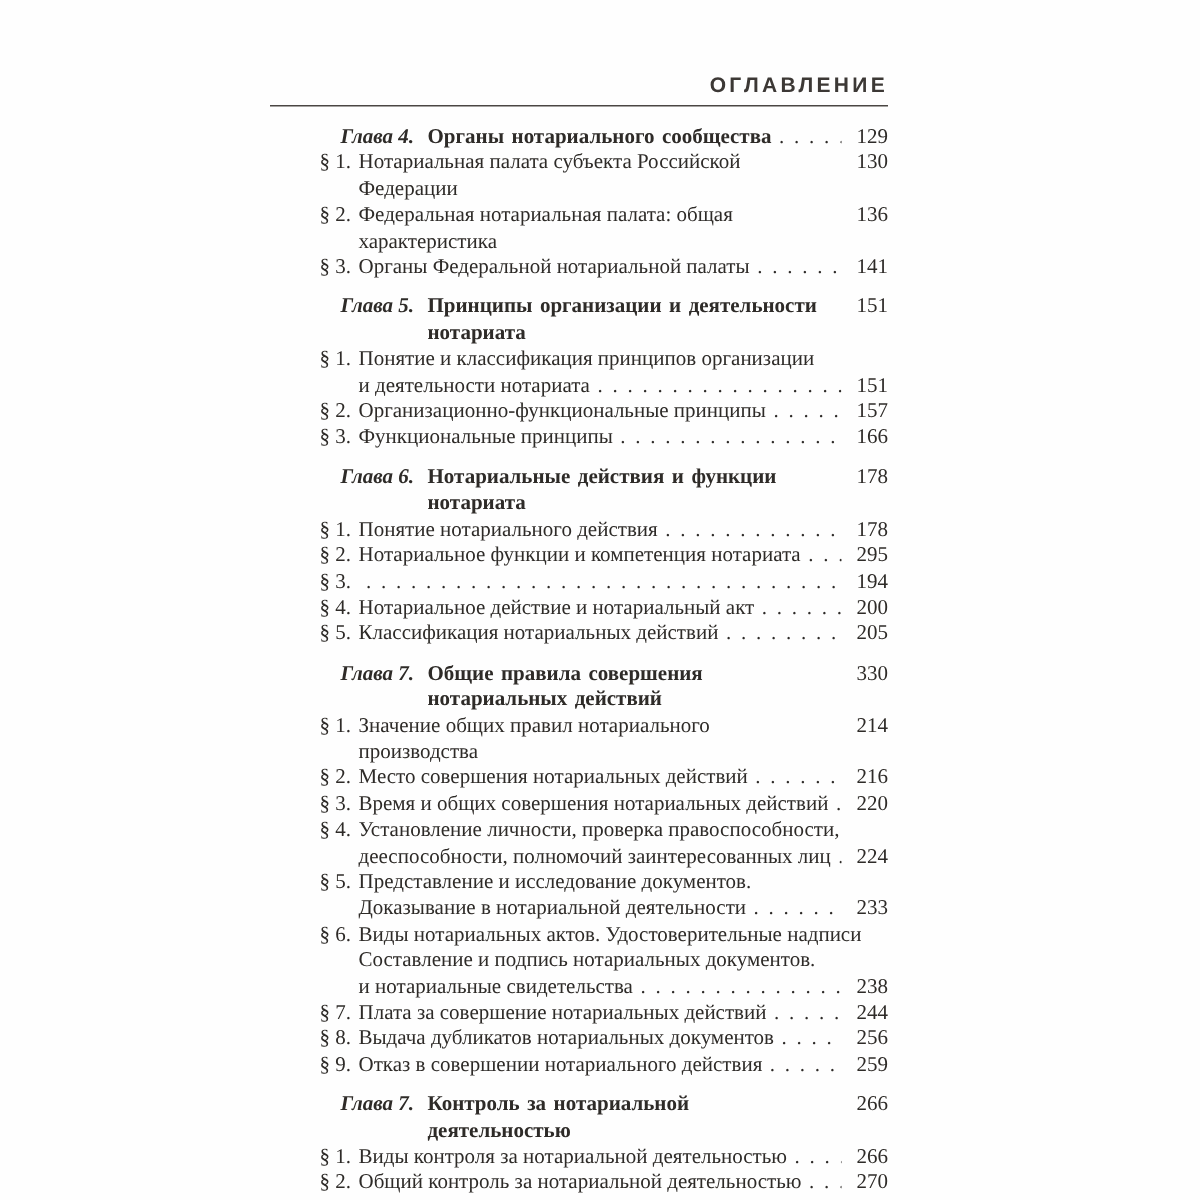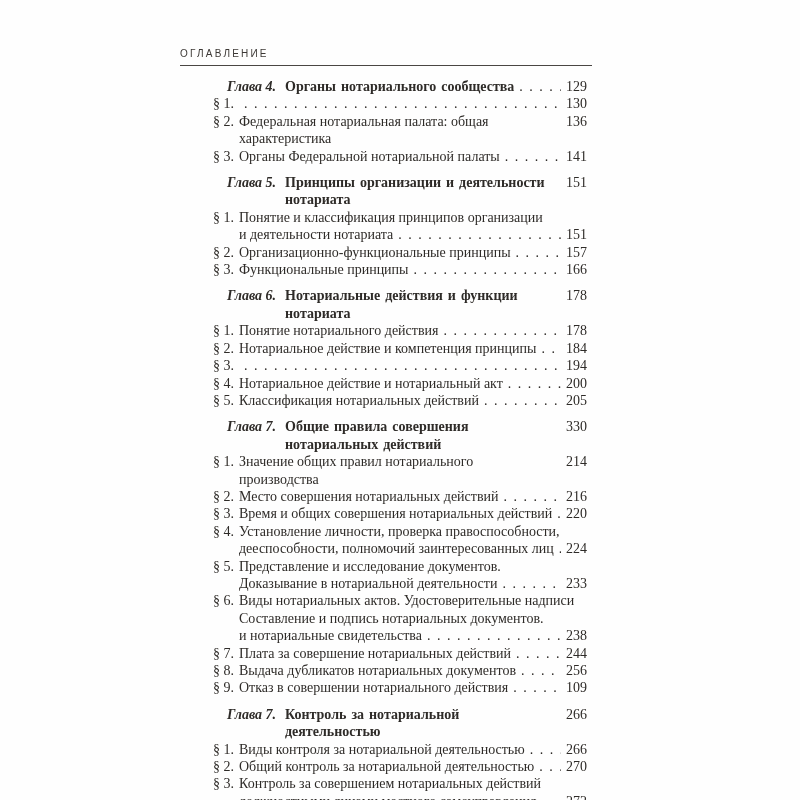--- a/index.html
+++ b/index.html
@@ -20,26 +20,27 @@
     color: #2e2b28;
   }
   .toc {
     position: absolute;
     left: 180px;
     top: 48px;
     width: 412px;
   }
   .toc-header {
     font-family: "Liberation Sans", "DejaVu Sans", sans-serif;
-    font-size: 10px;
+    font-size: 14px;
     letter-spacing: 2.2px;
-    text-align: left;
+    text-align: right;
     color: #3c3835;
     padding-bottom: 6px;
     border-bottom: 1.5px solid #4a4643;
+    font-weight: bold;
   }
   .entries {
     margin-top: 12px;
     font-size: 14px;
     line-height: 17.4px;
   }
   .entry { display: flex; }
   .entry.chapter { margin-top: 9px; }
   .entry.chapter:first-child { margin-top: 0; }
   .entry .label { flex: none; }
@@ -68,21 +69,21 @@
     margin: 0 5px 0 5px;
     color: #2e2b28;
   }
   .leader::after {
     content: ". . . . . . . . . . . . . . . . . . . . . . . . . . . . . . . . . . . . . . . . . . . . . . . . . . . .";
     letter-spacing: 1.5px;
   }
   .pnum {
     flex: none;
     min-width: 26px;
-    text-align: left;
+    text-align: right;
   }
 </style>
 </head>
 <body>
 
 <div class="page">
   <div class="toc">
     <div class="toc-header">ОГЛАВЛЕНИЕ</div>
     <div class="entries">
         <div class="entry chapter">
@@ -92,20 +93,21 @@
               <span class="txt">Органы нотариального сообщества</span>
               <span class="leader"></span>
               <span class="pnum">129</span>
             </div>
           </div>
         </div>
         <div class="entry section">
           <span class="label">§ 1.</span>
           <div class="body">
             <div class="line last">
+              <span class="txt">Нотариальная палата субъекта Российской Федерации</span>
               <span class="leader"></span>
               <span class="pnum">130</span>
             </div>
           </div>
         </div>
         <div class="entry section">
           <span class="label">§ 2.</span>
           <div class="body">
             <div class="line last">
               <span class="txt">Федеральная нотариальная палата: общая характеристика</span>
@@ -182,23 +184,23 @@
               <span class="txt">Понятие нотариального действия</span>
               <span class="leader"></span>
               <span class="pnum">178</span>
             </div>
           </div>
         </div>
         <div class="entry section">
           <span class="label">§ 2.</span>
           <div class="body">
             <div class="line last">
-              <span class="txt">Нотариальное действие и компетенция принципы</span>
-              <span class="leader"></span>
-              <span class="pnum">184</span>
+              <span class="txt">Нотариальное функции и компетенция нотариата</span>
+              <span class="leader"></span>
+              <span class="pnum">295</span>
             </div>
           </div>
         </div>
         <div class="entry section">
           <span class="label">§ 3.</span>
           <div class="body">
             <div class="line last">
               <span class="leader"></span>
               <span class="pnum">194</span>
             </div>
@@ -317,21 +319,21 @@
               <span class="pnum">256</span>
             </div>
           </div>
         </div>
         <div class="entry section">
           <span class="label">§ 9.</span>
           <div class="body">
             <div class="line last">
               <span class="txt">Отказ в совершении нотариального действия</span>
               <span class="leader"></span>
-              <span class="pnum">109</span>
+              <span class="pnum">259</span>
             </div>
           </div>
         </div>
         <div class="entry chapter">
           <span class="label">Глава 7.</span>
           <div class="body">
             <div class="line last">
               <span class="txt">Контроль за нотариальной деятельностью</span>
               <span class="leader"></span>
               <span class="pnum">266</span>

